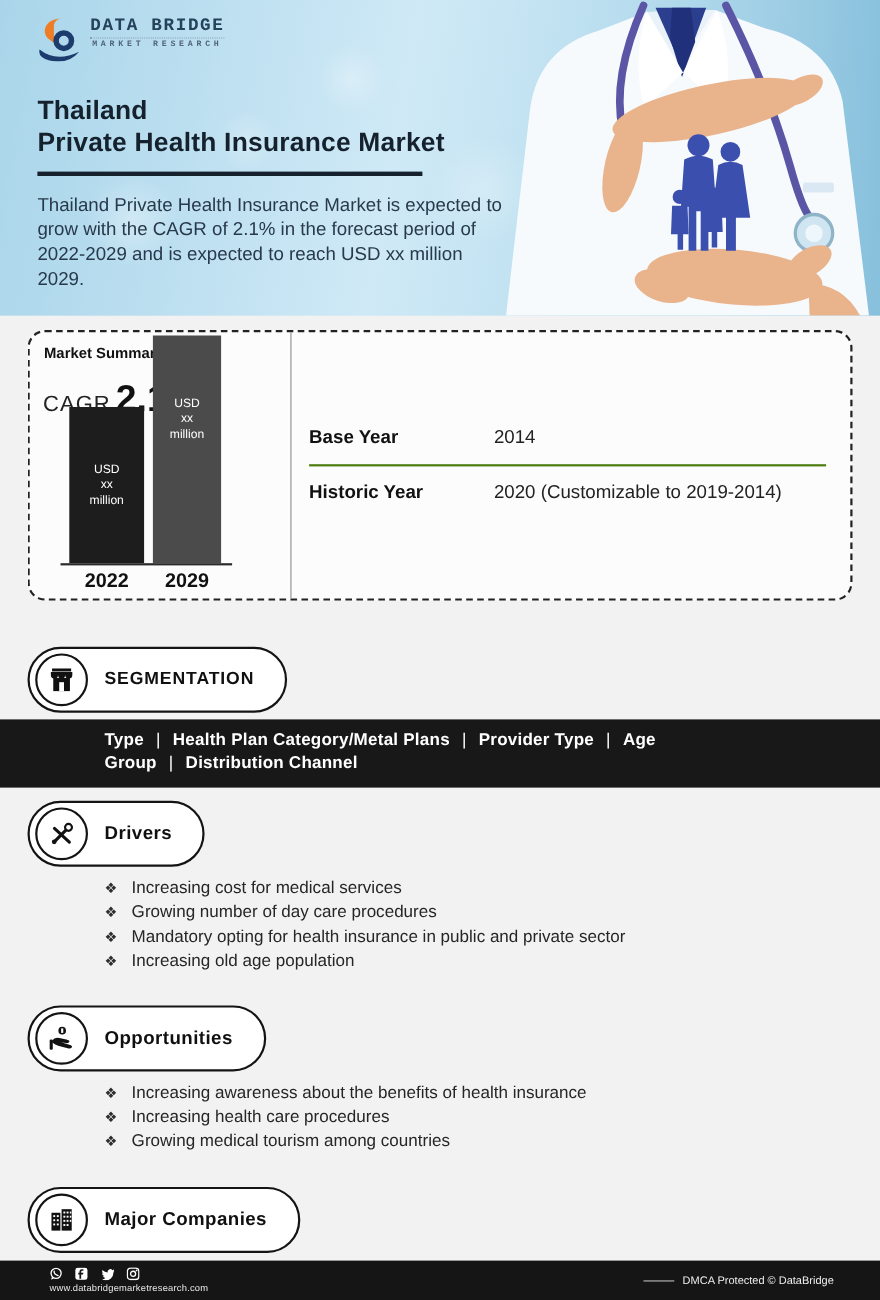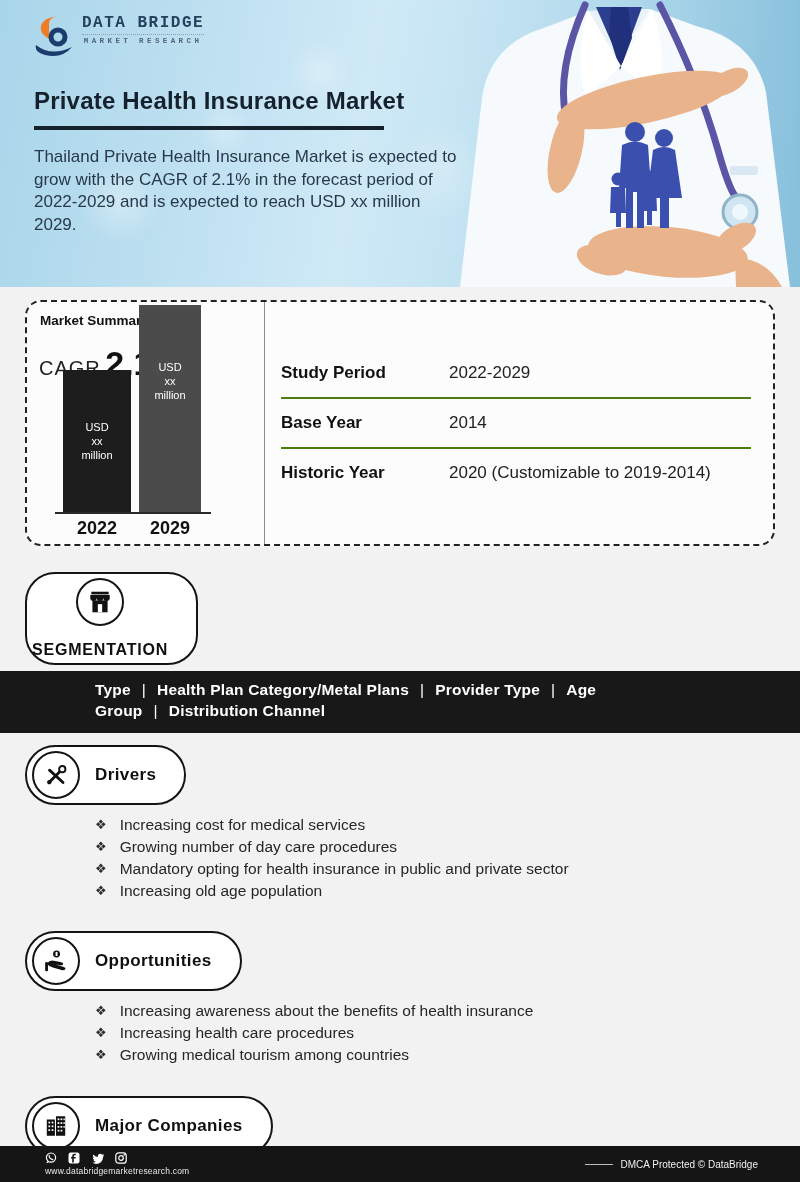--- a/index.html
+++ b/index.html
@@ -50,21 +50,21 @@
   .ms-row .rl{width:168px;font-size:17px;font-weight:700;color:#111;flex:none;}
   .ms-row .rv{font-size:17px;color:#222;white-space:nowrap;}
   
   .pill{
     display:inline-flex;align-items:center;gap:15px;margin:0 0 0 25px;
     background:#fff;border:2px solid #141414;border-radius:30px;padding:4px 28px 4px 5px;
   }
   .pill .circ{width:44px;height:44px;border:2px solid #141414;border-radius:50%;
     display:flex;align-items:center;justify-content:center;background:#fff;flex:none;}
   .pill .plabel{font-size:17px;font-weight:800;color:#101010;letter-spacing:.4px;white-space:nowrap;}
-  .pill-seg{margin-top:26px;flex-direction:column;}
+  .pill-seg{margin-top:42px;}
   .pill-seg .plabel{font-size:16px;letter-spacing:.8px;}
   
   .seg-bar{background:#181818;color:#fff;margin-top:6px;padding:9px 40px 11px 95px;}
   .seg-line{max-width:655px;font-size:15.5px;font-weight:700;line-height:1.35;letter-spacing:.2px;}
   .seg-sep{padding:0 11px;font-weight:400;}
   
   .bullets{list-style:none;margin:11px 0 0 0;padding:0 0 0 95px;}
   .bullets li{display:flex;gap:13px;font-size:15.5px;color:#262626;line-height:1.22;margin-bottom:3px;}
   .bullets .dmk{font-size:13px;color:#2e2e2e;flex:none;transform:translateY(1px);}
   .sec-drivers{margin-top:12px;}
@@ -162,20 +162,21 @@
         <path d="M24,2 l-9,2 c-9,3 -11,13 -4,18 l4,3 l0,-15 c0,-5 4,-7 9,-8 z" fill="#ef7d25"></path>
         <circle cx="24" cy="23" r="7" fill="none" stroke="#1d3c6e" stroke-width="5"></circle>
         <path d="M2,31 q15,12 36,2 q-10,12 -27,8 q-11,-3 -9,-10 z" fill="#1d3c6e"></path>
       </svg>
       <div class="logo-text">
         <div class="l1">DATA BRIDGE</div>
         <div class="l2">MARKET RESEARCH</div>
       </div>
     </div>
     <div class="hero-title">
+      <div>Thailand</div>
       <div>Private Health Insurance Market</div>
     </div>
     <div class="hero-rule"></div>
     <div class="hero-desc">Thailand Private Health Insurance Market is expected to grow with the CAGR of 2.1% in the forecast period of 2022-2029 and is expected to reach USD xx  million 2029.</div>
   </div>
 </div>
 
 
 <div class="ms-box">
   <div class="ms-left">
@@ -196,24 +197,20 @@
         <div>USD</div>
         <div>xx</div>
         <div>million</div>
       </div>
     </div>
     <div class="baseline"></div>
     <div class="year year-2022">2022</div>
     <div class="year year-2029">2029</div>
   </div>
   <div class="ms-right">
-    <div class="ms-row">
-      <div class="rl">Study Period</div>
-      <div class="rv">2022-2029</div>
-    </div>
     <div class="ms-row">
       <div class="rl">Base Year</div>
       <div class="rv">2014</div>
     </div>
     <div class="ms-row">
       <div class="rl">Historic Year</div>
       <div class="rv">2020 (Customizable to 2019-2014)</div>
     </div>
   </div>
 </div>

